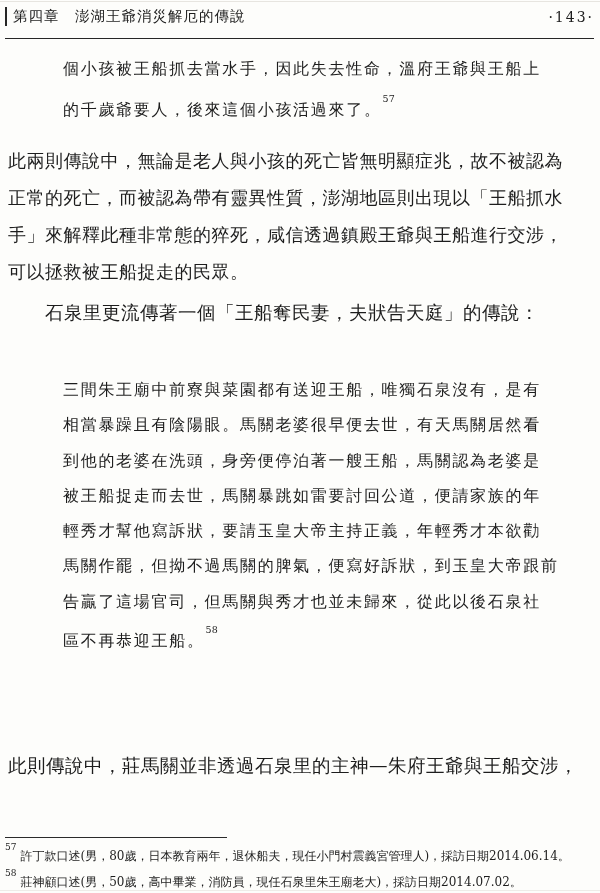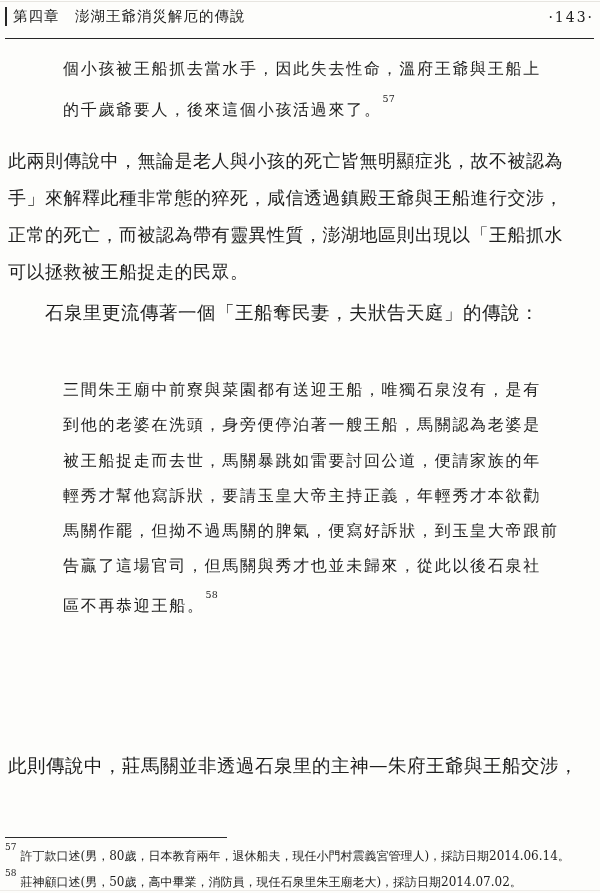--- a/index.html
+++ b/index.html
@@ -87,29 +87,30 @@
 
   <div class="quote-top">
     <div class="qline">個小孩被王船抓去當水手，因此失去性命，溫府王爺與王船上</div>
     <div class="qline">
       <span>的千歲爺要人，後來這個小孩活過來了。</span><sup class="fnref">57</sup>
     </div>
   </div>
 
   <div class="para-1">
     <div class="bline">此兩則傳說中，無論是老人與小孩的死亡皆無明顯症兆，故不被認為</div>
+    <div class="bline">正常的死亡，而被認為帶有靈異性質，澎湖地區則出現以「王船抓水</div>
     <div class="bline">手」來解釋此種非常態的猝死，咸信透過鎮殿王爺與王船進行交涉，</div>
-    <div class="bline">正常的死亡，而被認為帶有靈異性質，澎湖地區則出現以「王船抓水</div>
     <div class="bline">可以拯救被王船捉走的民眾。</div>
   </div>
 
   <div class="para-2">石泉里更流傳著一個「王船奪民妻，夫狀告天庭」的傳說：</div>
 
   <div class="quote-main">
     <div class="qline">三間朱王廟中前寮與菜園都有送迎王船，唯獨石泉沒有，是有</div>
+    <div class="qline">相當暴躁且有陰陽眼。馬關老婆很早便去世，有天馬關居然看</div>
     <div class="qline">到他的老婆在洗頭，身旁便停泊著一艘王船，馬關認為老婆是</div>
     <div class="qline">被王船捉走而去世，馬關暴跳如雷要討回公道，便請家族的年</div>
     <div class="qline">輕秀才幫他寫訴狀，要請玉皇大帝主持正義，年輕秀才本欲勸</div>
     <div class="qline">馬關作罷，但拗不過馬關的脾氣，便寫好訴狀，到玉皇大帝跟前</div>
     <div class="qline">告贏了這場官司，但馬關與秀才也並未歸來，從此以後石泉社</div>
     <div class="qline">
       <span>區不再恭迎王船。</span><sup class="fnref">58</sup>
     </div>
   </div>
 

